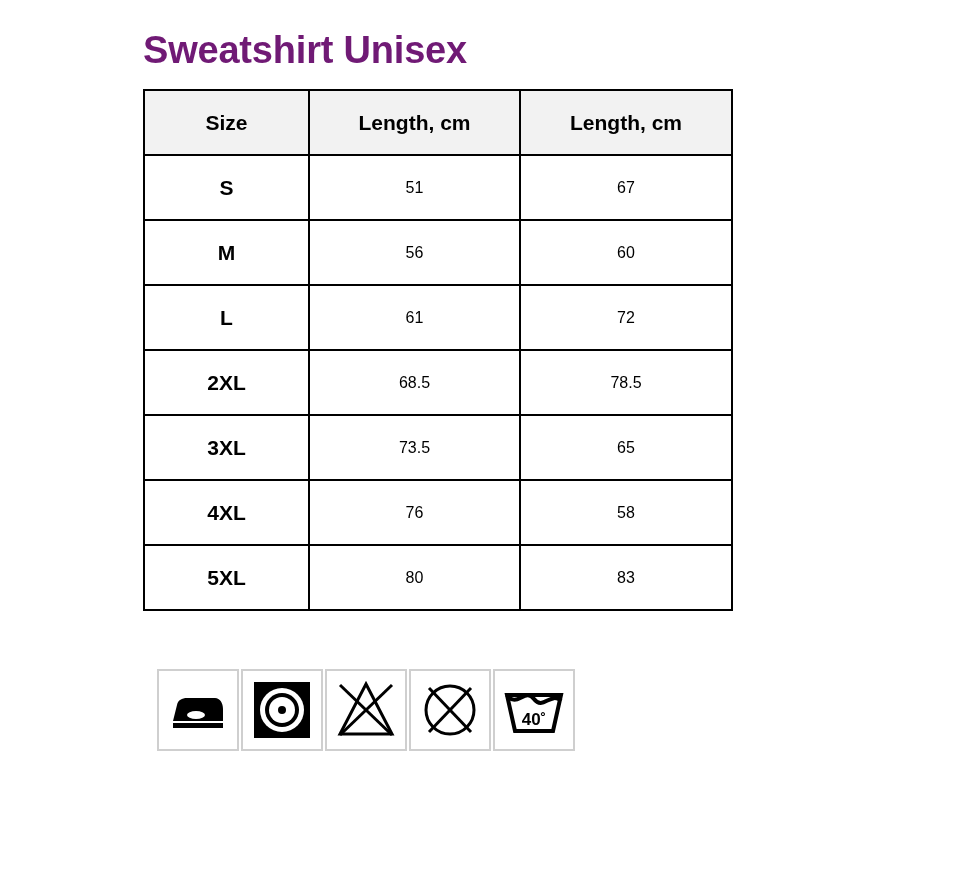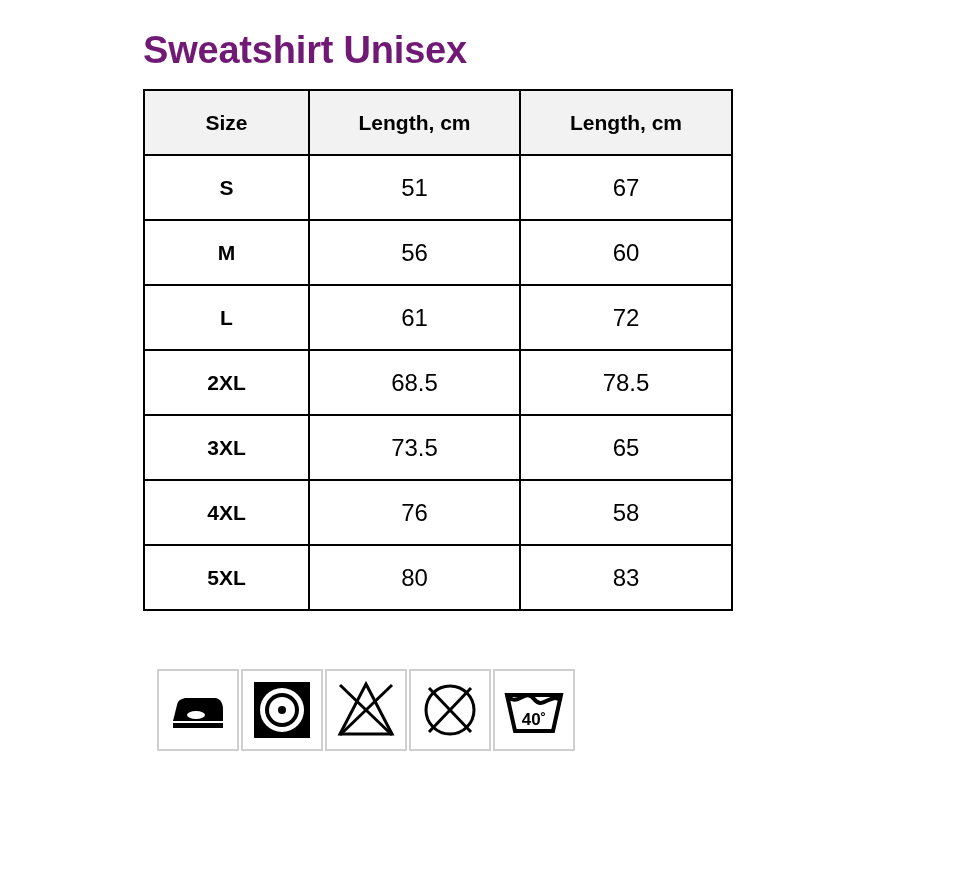--- a/index.html
+++ b/index.html
@@ -64,21 +64,21 @@
     font-size: 21px;
   }
 
   #size-table tbody td.size-cell {
     font-weight: bold;
     font-size: 21px;
   }
 
   #size-table tbody td.value-cell {
     font-weight: normal;
-    font-size: 24px;
+    font-size: 16px;
   }
 
   #care-icons {
     position: absolute;
     left: 157px;
     top: 669px;
     display: flex;
     flex-direction: row;
     gap: 2px;
   }

